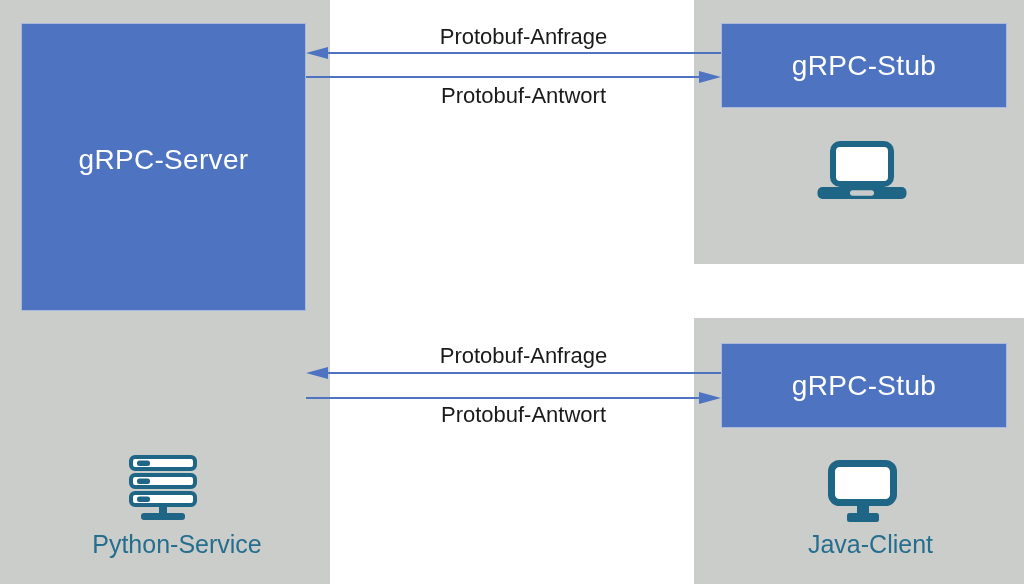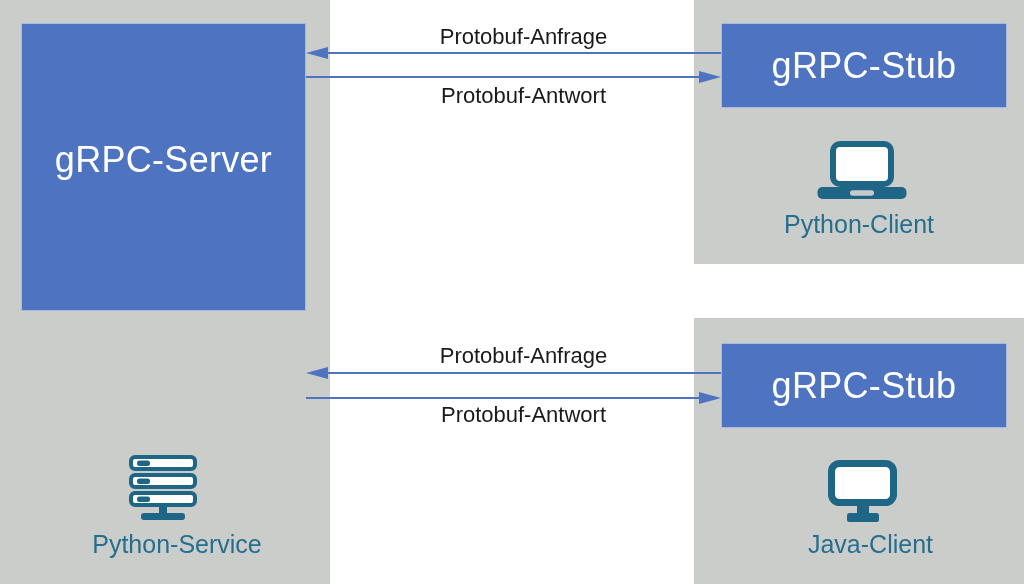--- a/index.html
+++ b/index.html
@@ -24,21 +24,21 @@
   .panel-left{left:0;top:0;width:330px;height:584px;}
   .panel-top-right{left:694px;top:0;width:330px;height:264px;}
   .panel-bottom-right{left:694px;top:318px;width:330px;height:266px;}
   .blue-box{
     position:absolute;z-index:2;
     background:var(--box-blue);
     border:1px solid var(--box-border);
     box-sizing:border-box;
     display:flex;align-items:center;justify-content:center;
     color:var(--box-text-white);
-    font-size:36px;letter-spacing:.3px;
+    font-size:28px;letter-spacing:.3px;
   }
   .server-box{left:21px;top:23px;width:285px;height:288px;padding-bottom:14px;}
   .stub-box-top{left:721px;top:23px;width:286px;height:85px;}
   .stub-box-bottom{left:721px;top:343px;width:286px;height:85px;}
   .arrows{position:absolute;left:0;top:0;width:1024px;height:584px;z-index:3;pointer-events:none;}
   .arrows line{stroke:var(--arrow-blue);stroke-width:2;}
   .arrows polygon{fill:var(--arrow-blue);}
   .msg-label{
     position:absolute;left:316px;width:415px;z-index:4;
     text-align:center;color:var(--text-black);
@@ -95,21 +95,20 @@
   <div class="msg-label msg-label-req-top">Protobuf-Anfrage</div>
   <div class="msg-label msg-label-res-top">Protobuf-Antwort</div>
   <div class="msg-label msg-label-req-bottom">Protobuf-Anfrage</div>
   <div class="msg-label msg-label-res-bottom">Protobuf-Antwort</div>
 
   <svg class="icon laptop-icon" width="90" height="60" viewBox="0 0 90 60" xmlns="http://www.w3.org/2000/svg">
     <rect x="16" y="4" width="58" height="40" rx="7" fill="#ffffff" stroke="currentColor" stroke-width="6"></rect>
     <rect x="0.5" y="47" width="89" height="12" rx="5" fill="currentColor"></rect>
     <rect x="33" y="50.2" width="24" height="5.6" rx="2.8" fill="#C9CBCA"></rect>
   </svg>
-  <div class="client-label python-client-label">Python-Client</div>
 
   <svg class="icon desktop-icon" width="78" height="66" viewBox="0 0 78 66" xmlns="http://www.w3.org/2000/svg">
     <rect x="7.5" y="6.5" width="62" height="39" rx="8" fill="#ffffff" stroke="currentColor" stroke-width="7"></rect>
     <rect x="33" y="48" width="12" height="10" fill="currentColor"></rect>
     <rect x="23" y="56" width="32" height="9" rx="2.5" fill="currentColor"></rect>
   </svg>
   <div class="client-label java-client-label">Java-Client</div>
 
   <svg class="icon rack-icon" width="74" height="70" viewBox="0 0 74 70" xmlns="http://www.w3.org/2000/svg">
     <rect x="5" y="7" width="64" height="12" rx="4" fill="#ffffff" stroke="currentColor" stroke-width="4"></rect>

